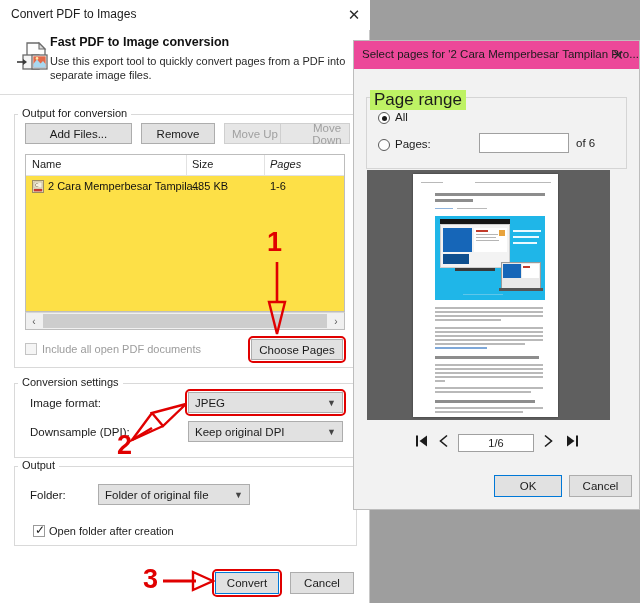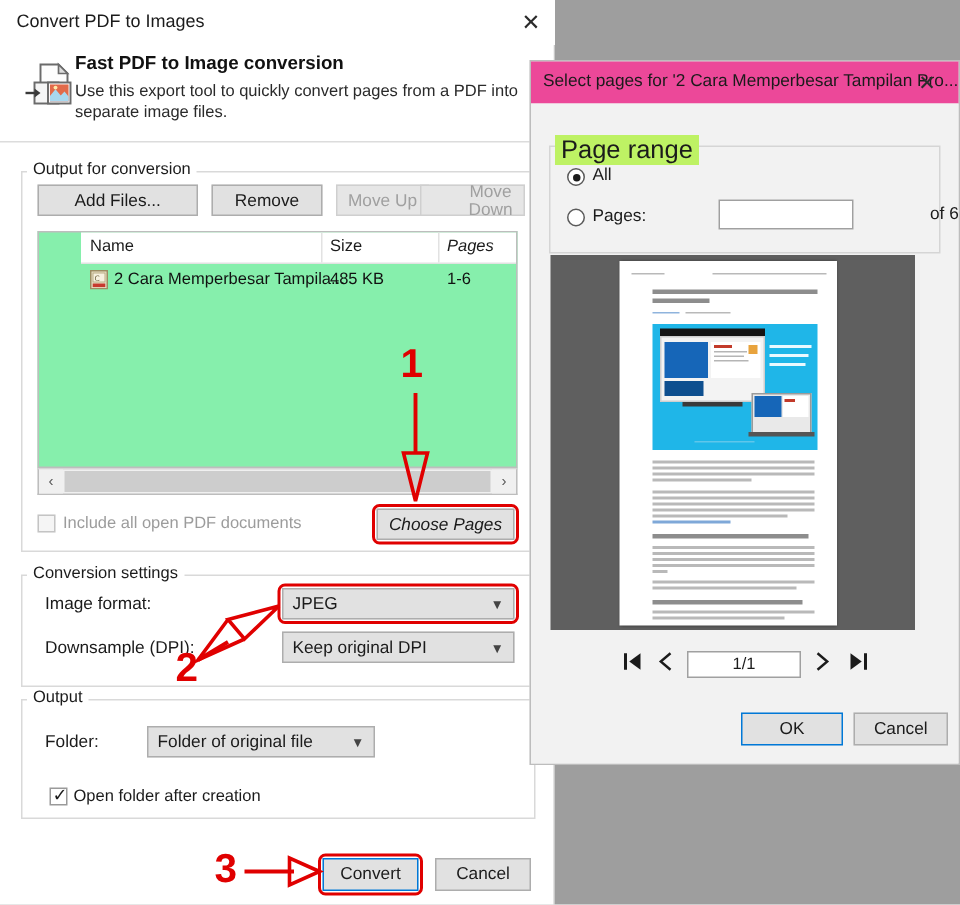--- a/index.html
+++ b/index.html
@@ -81,23 +81,22 @@
     text-align:center;
     cursor:default;
     user-select:none;
   }
   .btn.disabled{color:#a0a0a0;border-color:#cfcfcf;background:#e6e6e6;}
   .btn.default{border:1px solid #0078d7;background:#e1e1e1;}
 
   
   #filelist{
     box-sizing:border-box;
-    background:#86efac;
+    background:#fde047;
     border:1px solid #bdbdbd;
-    padding-left:28px;
   }
   #filelist-header{
     height:20px;
     background:#ffffff;
     border-bottom:1px solid #e2e2e2;
     position:relative;
   }
   .col-head{
     position:absolute;top:3px;
     font-size:11px;color:#1b1b1b;
@@ -296,21 +295,21 @@
 
   <div id="hscroll" style="left:25px;top:312px;width:320px;height:18px;">
     <div class="sb-arrow" style="left:0;">‹</div>
     <div class="sb-arrow" style="right:0;">›</div>
     <div id="sb-thumb" style="width:284px;"></div>
   </div>
 
   <div class="cbx disabled" style="left:25px;top:343px;"></div>
   <div class="cbx-label disabled" style="left:42px;top:343px;">Include all open PDF documents</div>
 
-  <div class="abs btn" style="left:251px;top:339px;width:92px;height:21px;font-style:italic;">Choose Pages</div>
+  <div class="abs btn" style="left:251px;top:339px;width:92px;height:21px;">Choose Pages</div>
 
   <div class="abs groupbox" style="left:14px;top:383px;width:341px;height:73px;"></div>
   <div class="group-label" style="left:18px;top:376px;">Conversion settings</div>
 
   <div class="abs" style="left:30px;top:397px;font-size:11.5px;">Image format:</div>
   <div class="combo" style="left:188px;top:392px;width:155px;height:21px;">
     <span class="cval">JPEG</span>
     <span class="carrow">▼</span>
   </div>
 
@@ -351,21 +350,21 @@
 
     <div class="radio" style="left:24px;top:43px;">
       <span class="dot"></span>
     </div>
     <div class="radio-label" style="left:41px;top:42px;">All</div>
 
     <div class="radio" style="left:24px;top:70px;"></div>
     <div class="radio-label" style="left:41px;top:69px;">Pages:</div>
 
     <div id="pages-input" style="left:125px;top:64px;width:90px;height:20px;"></div>
-    <div id="of-count" style="left:222px;top:68px;margin-left:44px;">of 6</div>
+    <div id="of-count" style="left:222px;top:68px;">of 6</div>
   </div>
 
   <div class="abs btn default" style="left:140px;top:434px;width:68px;height:22px;">OK</div>
   <div class="abs btn" style="left:215px;top:434px;width:63px;height:22px;">Cancel</div>
 </div>
 
 <div id="preview-pane">
   <div id="preview-page">
 
     <div class="pv-line" style="left:8px;top:8px;width:22px;height:1.2px;"></div>
@@ -433,21 +432,21 @@
   <svg width="14" height="14" viewBox="0 0 14 14">
       <rect x="1" y="1.5" width="2" height="11" fill="#1b1b1b"></rect>
       <path d="M12 1.5 L12 12.5 L4.5 7 Z" fill="#1b1b1b"></path>
     </svg>
 </div>
 <div class="navbtn" style="left:436px;top:431px;width:16px;height:20px;">
   <svg width="12" height="14" viewBox="0 0 12 14">
       <path d="M9 1.5 L2.5 7 L9 12.5" stroke="#1b1b1b" stroke-width="1.6" fill="none"></path>
     </svg>
 </div>
-<div id="page-indicator" style="left:458px;top:434px;width:76px;height:18px;">1/1</div>
+<div id="page-indicator" style="left:458px;top:434px;width:76px;height:18px;">1/6</div>
 <div class="navbtn" style="left:540px;top:431px;width:16px;height:20px;">
   <svg width="12" height="14" viewBox="0 0 12 14">
       <path d="M3 1.5 L9.5 7 L3 12.5" stroke="#1b1b1b" stroke-width="1.6" fill="none"></path>
     </svg>
 </div>
 <div class="navbtn" style="left:563px;top:431px;width:18px;height:20px;">
   <svg width="14" height="14" viewBox="0 0 14 14">
       <path d="M2 1.5 L2 12.5 L9.5 7 Z" fill="#1b1b1b"></path>
       <rect x="11" y="1.5" width="2" height="11" fill="#1b1b1b"></rect>
     </svg>

